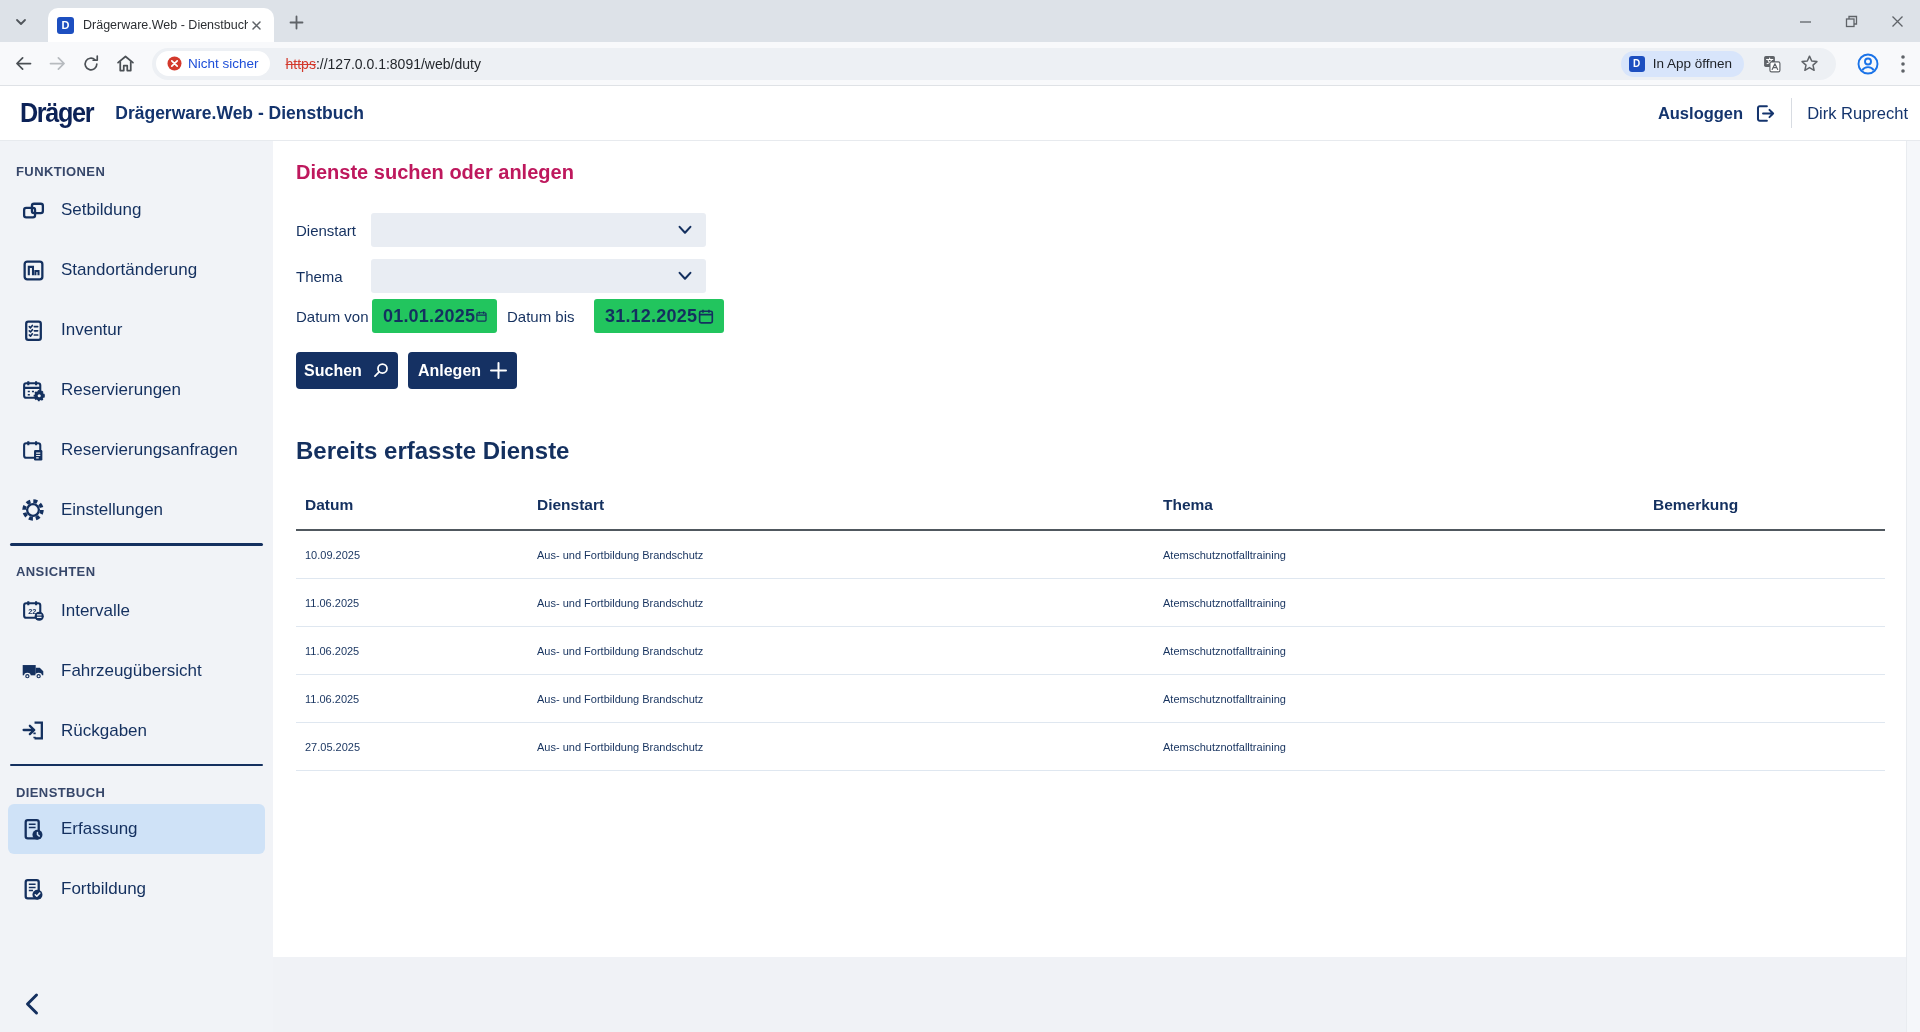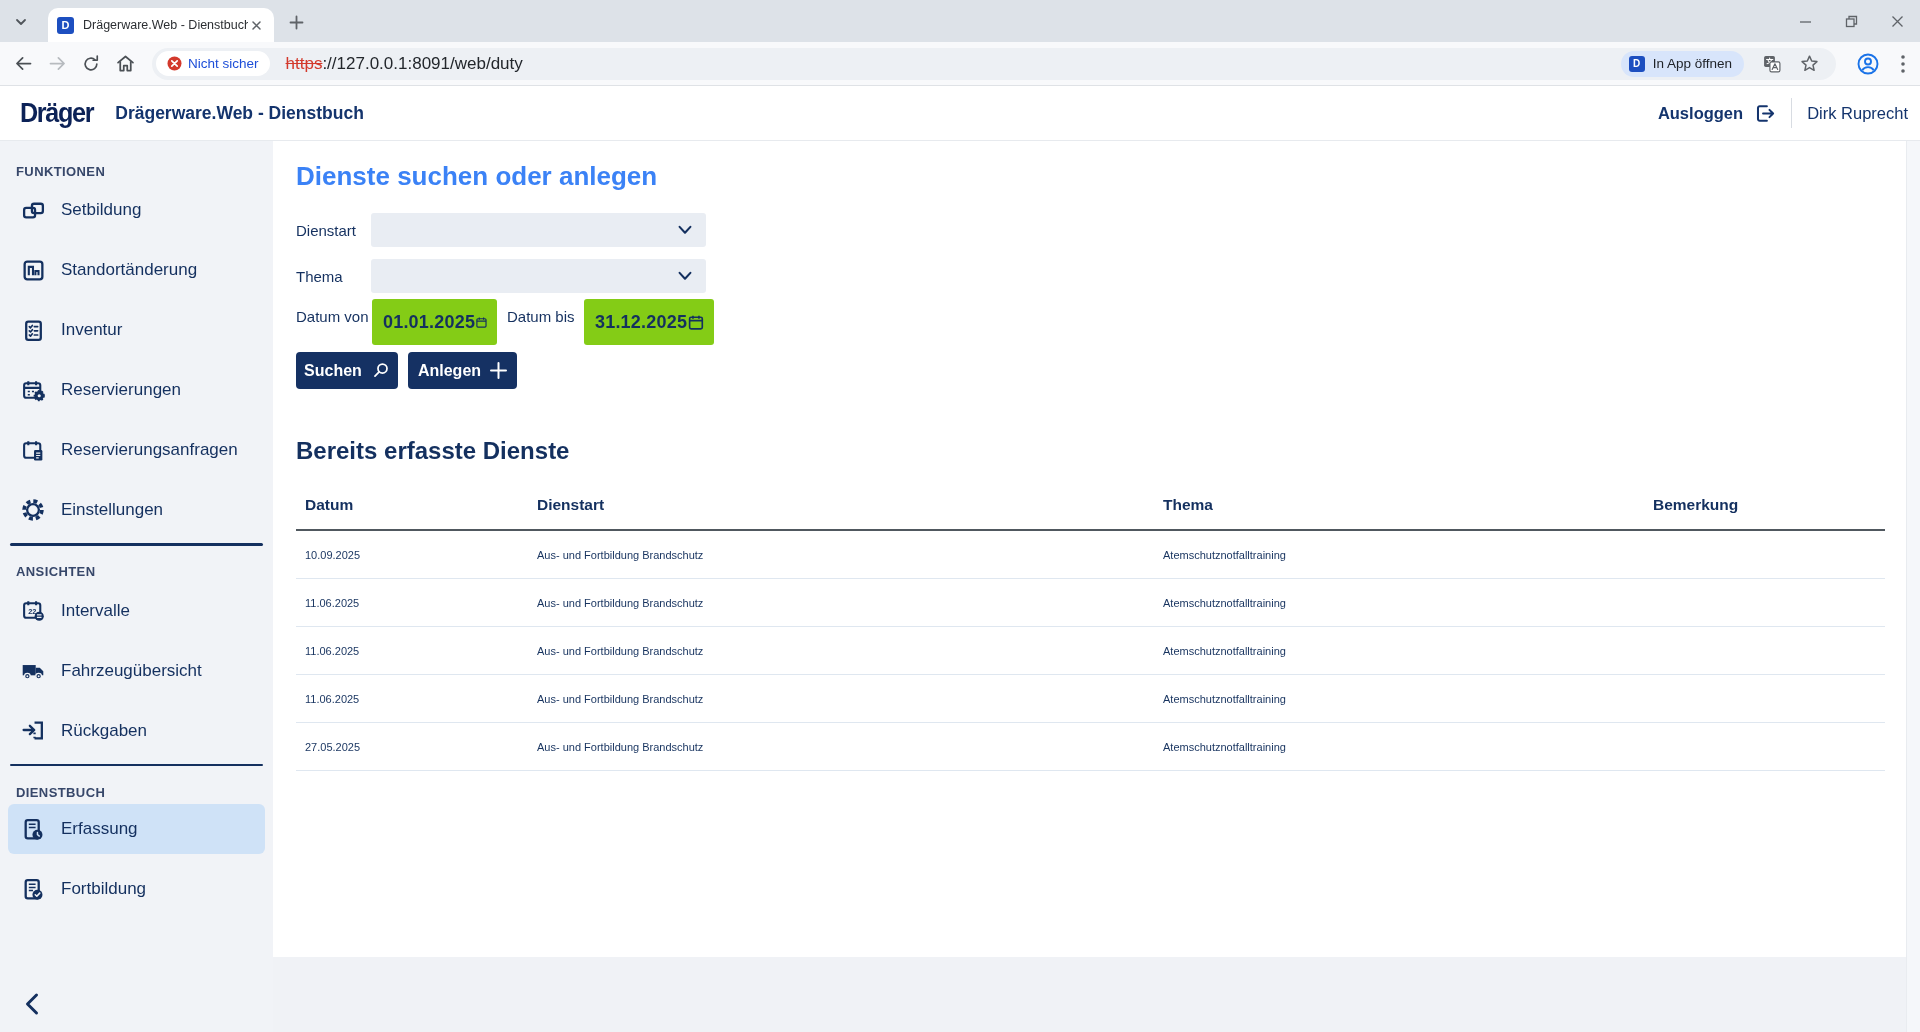--- a/index.html
+++ b/index.html
@@ -18,21 +18,21 @@
   .newtab { position:absolute; left:288px; top:14px; width:16px; height:16px; display:grid; place-items:center; }
   .win-controls { position:absolute; right:16px; top:0; height:42px; display:flex; align-items:center; gap:32px; }
   .win-controls span { display:grid; place-items:center; width:14px; height:14px; }
 
   .toolbar { height:44px; background:#f8f9fb; border-bottom:1px solid #dfe2e6; display:flex; align-items:center; padding-left:10px; }
   .nav-btn { width:26px; height:26px; margin-right:8px; display:grid; place-items:center; flex:none; }
   .omnibox { margin-left:6px; width:1684px; height:32px; background:#edf0f4; border-radius:16px;
              display:flex; align-items:center; padding:0 16px 0 4px; flex:none; }
   .sec-chip { height:25px; background:#ffffff; border-radius:13px; display:flex; align-items:center; gap:6px; padding:0 11px; flex:none; }
   .sec-text { font-size:13.5px; color:#1d4ed8; }
-  .url { margin-left:16px; font-size:17px; color:#23272c; white-space:nowrap; }
+  .url { margin-left:16px; font-size:14px; color:#23272c; white-space:nowrap; }
   .url .strike { color:#d3392c; text-decoration:line-through; }
   .omni-spacer { flex:1; }
   .inapp-chip { height:26px; background:#d8e5fb; border-radius:13px; display:flex; align-items:center; gap:8px; padding:0 12px 0 8px; flex:none; }
   .inapp-chip .label { font-size:13.5px; color:#20242a; }
   .omni-icon { margin-left:17px; width:21px; height:21px; display:grid; place-items:center; flex:none; }
   .profile { margin-left:20px; width:24px; height:24px; display:grid; place-items:center; flex:none; }
   .menu-dots { margin-left:14px; width:18px; height:22px; display:grid; place-items:center; flex:none; }
 
   
   .app-header { height:55px; background:#ffffff; border-bottom:1px solid #e7eaee; display:flex; align-items:center; }
@@ -56,26 +56,26 @@
   .side-item .ico { width:26px; height:26px; flex:none; display:grid; place-items:center; }
   .side-item.active { height:50px; margin:3px 8px 0; padding-left:12px; background:#cfe2f7; border-radius:6px; }
   .side-item.after-active { margin-top:5px; }
   .s-divider { height:2.5px; background:#14305f; margin:3px 10px 0; border-radius:2px; }
   .collapse { position:absolute; left:21px; bottom:16px; width:20px; height:24px; display:grid; place-items:center; }
 
   .main { flex:1; position:relative; }
   .panel { position:absolute; left:0; top:0; right:0; height:816px; background:#ffffff; }
   .pos { position:absolute; }
 
-  h1.section-title { font-size:26px; font-weight:bold; color:#3b82f6; }
+  h1.section-title { font-size:20px; font-weight:bold; color:#be185d; }
   h2.section-title { font-size:24px; font-weight:bold; color:#14305f; }
   .f-label { font-size:15px; font-weight:500; color:#14305f; height:34px; display:flex; align-items:center; }
   .select-box { width:335px; height:34px; background:#e9edf3; border-radius:3px; display:flex; align-items:center;
                 justify-content:flex-end; padding-right:12px; }
-  .date-box { height:46px; background:#84cc16; border-radius:3px; display:flex; align-items:center;
+  .date-box { height:34px; background:#22c55e; border-radius:3px; display:flex; align-items:center;
               justify-content:space-between; padding:0 9px 0 11px; }
   .date-box .val { font-size:18px; font-weight:bold; color:#14305f; letter-spacing:.2px; }
   .btn { height:37px; background:#153163; border-radius:4px; color:#ffffff; font-size:16px; font-weight:bold;
          display:flex; align-items:center; justify-content:center; gap:9px; border:none; cursor:pointer;
          font-family:"Liberation Sans", sans-serif; }
 
   .tbl { width:1589px; }
   .tbl-head { height:51px; display:flex; align-items:center; border-bottom:2.5px solid #50585f; }
   .tbl-head .c { font-size:15.5px; font-weight:bold; color:#14305f; }
   .tbl-row { height:48px; display:flex; align-items:center; border-bottom:1px solid #dfe7f0; }
@@ -383,21 +383,21 @@
 
       <div class="f-label pos" style="left:23px; top:158px;">Datum von</div>
       <div class="date-box pos" style="left:99px; top:158px; width:125px;">
         <span class="val">01.01.2025</span>
         <svg width="21" height="21" viewBox="0 0 24 24">
             <rect x="3.5" y="5" width="17" height="15.5" rx="2" fill="none" stroke="#14305f" stroke-width="2.2"></rect>
             <path d="M8 2.8 V7 M16 2.8 V7 M3.5 9.5 H20.5" stroke="#14305f" stroke-width="2.2" fill="none"></path>
           </svg>
       </div>
       <div class="f-label pos" style="left:234px; top:158px;">Datum bis</div>
-      <div class="date-box pos" style="left:311px; top:158px; width:130px;">
+      <div class="date-box pos" style="left:321px; top:158px; width:130px;">
         <span class="val">31.12.2025</span>
         <svg width="21" height="21" viewBox="0 0 24 24">
             <rect x="3.5" y="5" width="17" height="15.5" rx="2" fill="none" stroke="#14305f" stroke-width="2.2"></rect>
             <path d="M8 2.8 V7 M16 2.8 V7 M3.5 9.5 H20.5" stroke="#14305f" stroke-width="2.2" fill="none"></path>
           </svg>
       </div>
 
       <button class="btn pos" style="left:23px; top:211px; width:102px;">
         <span>Suchen</span>
         <svg width="19" height="19" viewBox="0 0 24 24">

